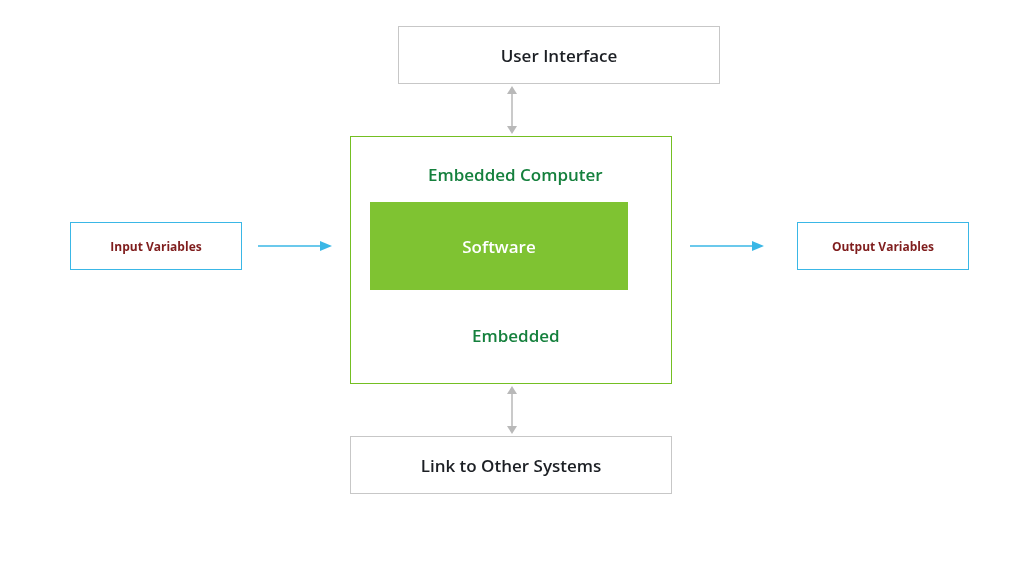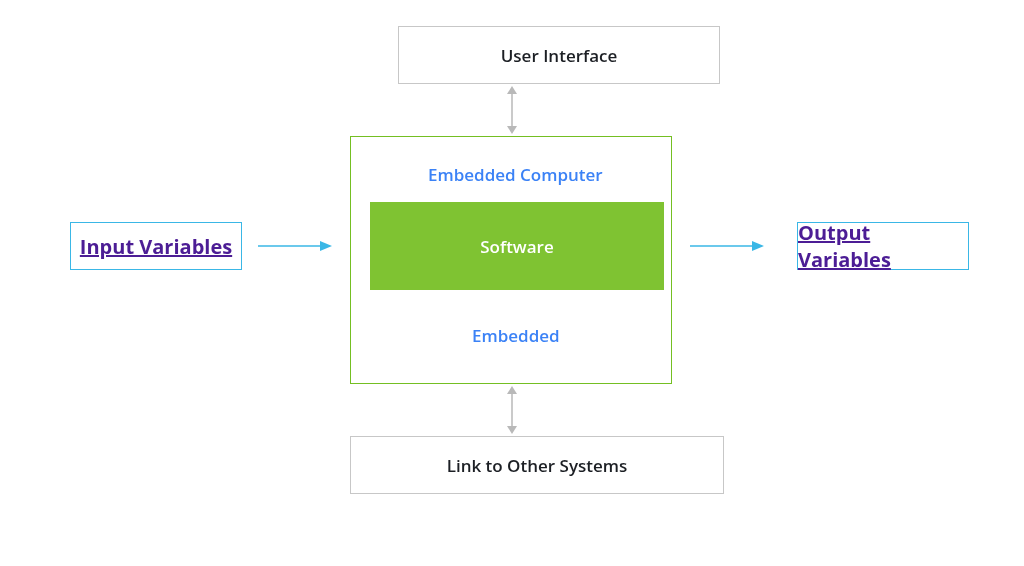--- a/index.html
+++ b/index.html
@@ -18,41 +18,40 @@
     justify-content: center;
     font-weight: 600;
   }
   .gray-box {
     border-color: #c7c7c7;
     color: #1c1f24;
     font-size: 17px;
   }
   .blue-box {
     border-color: #3ab7e6;
-    color: #4c1d95;
-    font-size: 20px;
+    color: #7f1d1d;
+    font-size: 12px;
     font-weight: 700;
-    text-decoration: underline;
   }
   .green-border {
     border-color: #74bf22;
     color: #1c1f24;
   }
   .green-fill {
     background: #7fc332;
     border: none;
     color: #ffffff;
     font-size: 17px;
     font-weight: 600;
   }
   .ec-label {
     position: absolute;
     font-size: 17px;
     font-weight: 600;
-    color: #3b82f6;
+    color: #15803d;
   }
   .arrow {
     position: absolute;
   }
 </style>
 </head>
 <body>
 
 <div class="box gray-box" style="left:350px; top:26px; width:322px; height:58px;margin-left:48px;">
   <span>User Interface</span>
@@ -61,33 +60,33 @@
 <svg class="arrow" style="left:505px; top:86px; width:14px; height:48px;" viewBox="0 0 14 48">
   <line x1="7" y1="6" x2="7" y2="42" stroke="#b9b9b9" stroke-width="1.5"></line>
   <polygon points="7,0 2,8 12,8" fill="#b9b9b9"></polygon>
   <polygon points="7,48 2,40 12,40" fill="#b9b9b9"></polygon>
 </svg>
 
 <div class="box green-border" style="left:350px; top:136px; width:322px; height:248px;">
 </div>
 <div class="ec-label" style="left:428px; top:163px;">Embedded Computer</div>
 
-<div class="box green-fill" style="left:370px; top:202px; width:294px; height:88px;">
+<div class="box green-fill" style="left:370px; top:202px; width:258px; height:88px;">
   <span>Software</span>
 </div>
 
 <div class="ec-label" style="left:472px; top:324px;">Embedded</div>
 
 <svg class="arrow" style="left:505px; top:386px; width:14px; height:48px;" viewBox="0 0 14 48">
   <line x1="7" y1="6" x2="7" y2="42" stroke="#b9b9b9" stroke-width="1.5"></line>
   <polygon points="7,0 2,8 12,8" fill="#b9b9b9"></polygon>
   <polygon points="7,48 2,40 12,40" fill="#b9b9b9"></polygon>
 </svg>
 
-<div class="box gray-box" style="left:350px; top:436px; width:374px; height:58px;">
+<div class="box gray-box" style="left:350px; top:436px; width:322px; height:58px;">
   <span>Link to Other Systems</span>
 </div>
 
 <div class="box blue-box" style="left:70px; top:222px; width:172px; height:48px;">
   <span>Input Variables</span>
 </div>
 
 <svg class="arrow" style="left:258px; top:239px; width:74px; height:14px;" viewBox="0 0 74 14">
   <line x1="0" y1="7" x2="64" y2="7" stroke="#3ab7e6" stroke-width="1.5"></line>
   <polygon points="74,7 62,2 62,12" fill="#3ab7e6"></polygon>

